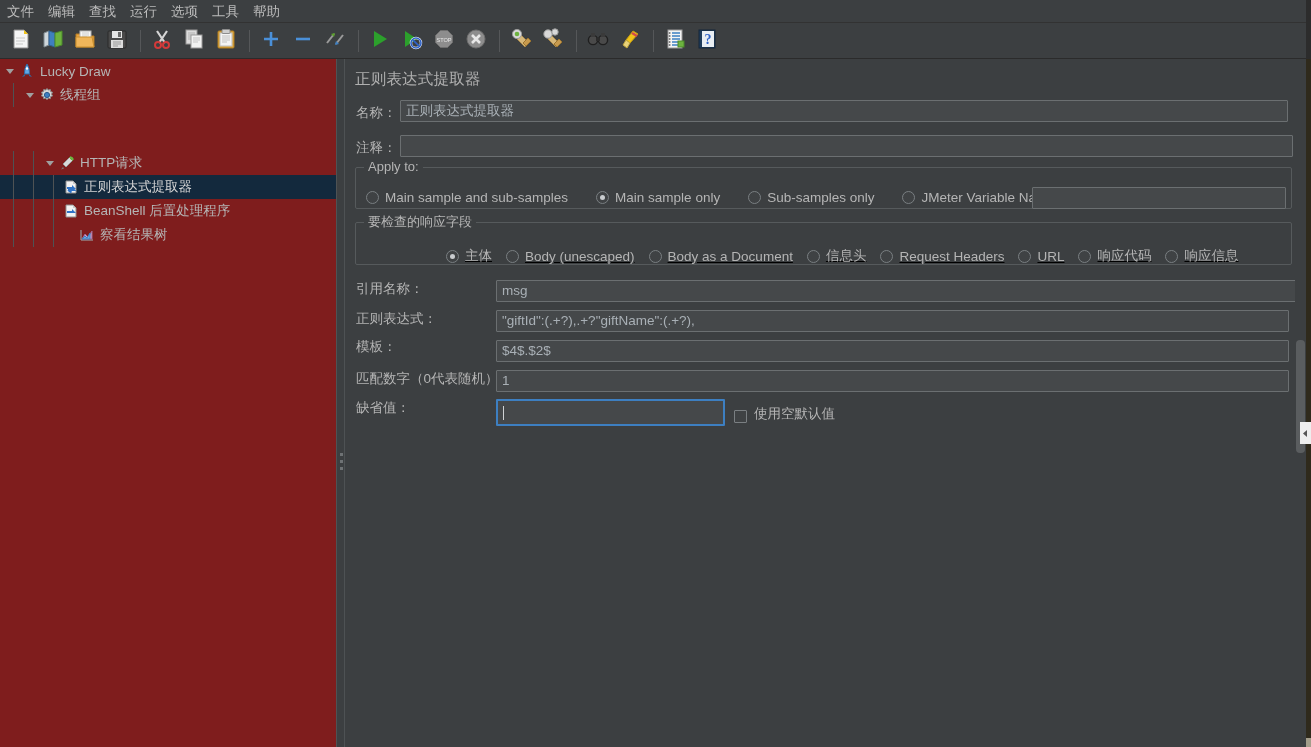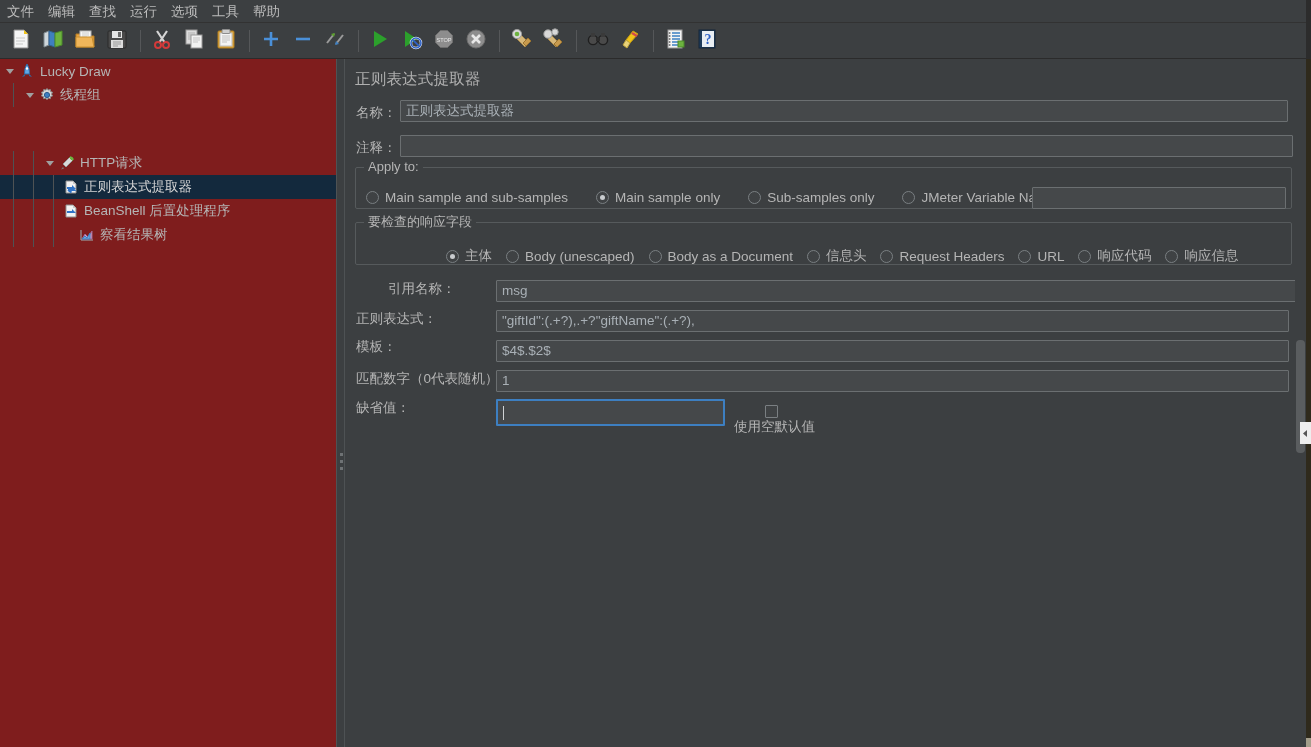--- a/index.html
+++ b/index.html
@@ -197,23 +197,22 @@
   .rb.on::after {
     content: "";
     width: 5px; height: 5px;
     border-radius: 50%;
     background: #c9cccf;
   }
   .rlabel { color: #b5b5b5; font-size: 13.5px; }
 
   .checkrow {
     position: absolute;
-    display: flex; align-items: center;
+    display: flex; align-items: flex-end;
     white-space: nowrap;
-    flex-direction: column;
   }
   .cb {
     width: 13px; height: 13px;
     border: 1px solid #7a7f82;
     background: #3f4244;
     margin-right: 7px;
     flex: 0 0 13px;
     border-radius: 1px;
   }
   .clabel { color: #b5b5b5; font-size: 13.5px; }
@@ -652,21 +651,21 @@
         <span class="rb"></span>
         <span class="rlabel">JMeter Variable Name to use</span>
       </span>
     </div>
     <div class="tfield" style="left:686px; top:128px; width:254px;"></div>
 
     <div class="groupbox" style="left:9px; top:163px; width:937px; height:43px;">
       <div class="gb-title">要检查的响应字段</div>
     </div>
 
-    <div class="radio-row" style="left:100px; top:188px;">
+    <div class="radio-row" style="left:100px; top:188px;text-decoration:underline;">
       <span class="radio">
         <span class="rb on"></span>
         <span class="rlabel">主体</span>
       </span>
       <span class="radio">
         <span class="rb"></span>
         <span class="rlabel">Body (unescaped)</span>
       </span>
       <span class="radio">
         <span class="rb"></span>
@@ -687,21 +686,21 @@
       <span class="radio">
         <span class="rb"></span>
         <span class="rlabel">响应代码</span>
       </span>
       <span class="radio" style="margin-right:0;">
         <span class="rb"></span>
         <span class="rlabel">响应信息</span>
       </span>
     </div>
 
-    <div class="row-label" style="left:10px; top:222px;margin-left:32px;">引用名称：</div>
+    <div class="row-label" style="left:10px; top:222px;">引用名称：</div>
     <div class="tfield" style="left:150px; top:221px; width:954px;">msg</div>
 
     <div class="row-label" style="left:10px; top:252px;">正则表达式：</div>
     <div class="tfield" style="left:150px; top:251px; width:793px;">"giftId":(.+?),.+?"giftName":(.+?),</div>
 
     <div class="row-label" style="left:10px; top:280px;">模板：</div>
     <div class="tfield" style="left:150px; top:281px; width:793px;">$4$.$2$</div>
 
     <div class="row-label" style="left:10px; top:312px;">匹配数字（0代表随机）：</div>
     <div class="tfield" style="left:150px; top:311px; width:793px;">1</div>

